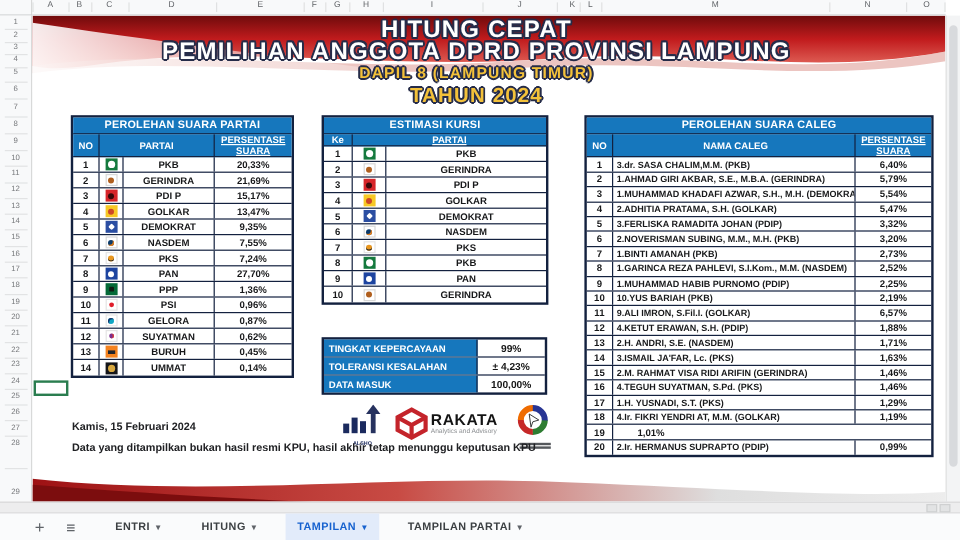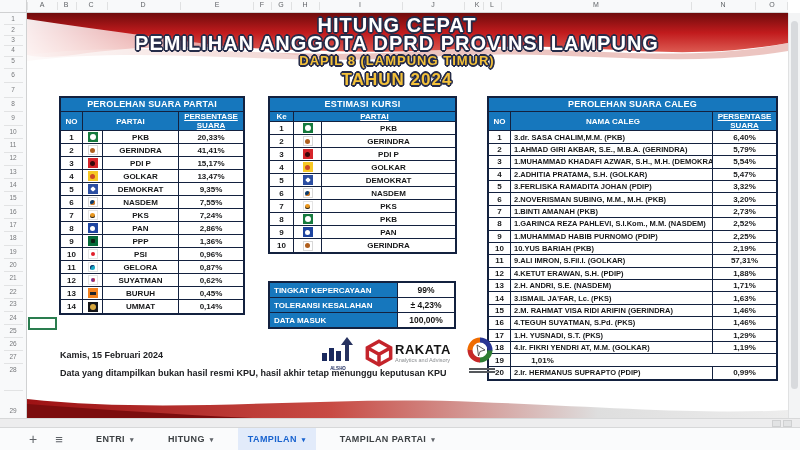--- a/index.html
+++ b/index.html
@@ -83,21 +83,21 @@
   
   #stats{left:241px;top:268px;width:188px;border:2px solid #13213f;position:absolute;box-sizing:border-box;}
   .stat-row{display:flex;border-bottom:1px solid #13213f;height:14px;}
   .stat-row:last-child{border-bottom:none;}
   .stat-label{width:128px;background:#1677bd;color:#fff;font-size:8px;font-weight:bold;
     display:flex;align-items:center;padding-left:4px;box-sizing:border-box;border-right:1px solid #13213f;}
   .stat-value{flex:1;display:flex;align-items:center;justify-content:center;font-size:8.5px;font-weight:bold;color:#141414;}
   
   #footer-date{position:absolute;left:33px;top:337px;font-size:9px;font-weight:800;color:#202124;}
   #footer-disclaimer{position:absolute;left:33px;top:355px;font-size:9px;font-weight:800;color:#202124;}
-  .logo{position:absolute;margin-left:36px;}
+  .logo{position:absolute;}
   #logo1{left:256px;top:324px;width:38px;height:34px;}
   #logo1 .cap{font-size:4.5px;color:#1b2a5e;font-weight:bold;text-align:center;margin-top:-1px;}
   #logo2-cube{left:302px;top:326px;}
   #logo2-text{left:332px;top:329px;}
   #logo2-text .t1{font-size:13px;font-weight:900;color:#141414;letter-spacing:.5px;}
   #logo2-text .t2{font-size:5.5px;color:#8a8d90;margin-top:0px;}
   #logo3{left:404px;top:324px;width:30px;height:34px;}
   .cap-bars{margin-top:1px;}
   .cap-bars div{height:2px;background:#55585c;margin:1px 2px;}
   
@@ -261,21 +261,21 @@
           <div class="pt-name">PKB</div>
           <div class="pt-pct">20,33%</div>
         </div>
 
         <div class="prow">
           <div class="pt-no">2</div>
           <div class="pt-ic">
             <div class="picon ic-gerindra"></div>
           </div>
           <div class="pt-name">GERINDRA</div>
-          <div class="pt-pct">41,41%</div>
+          <div class="pt-pct">21,69%</div>
         </div>
 
         <div class="prow">
           <div class="pt-no">3</div>
           <div class="pt-ic">
             <div class="picon ic-pdip"></div>
           </div>
           <div class="pt-name">PDI P</div>
           <div class="pt-pct">15,17%</div>
         </div>
@@ -315,21 +315,21 @@
           <div class="pt-name">PKS</div>
           <div class="pt-pct">7,24%</div>
         </div>
 
         <div class="prow">
           <div class="pt-no">8</div>
           <div class="pt-ic">
             <div class="picon ic-pan"></div>
           </div>
           <div class="pt-name">PAN</div>
-          <div class="pt-pct">2,86%</div>
+          <div class="pt-pct">27,70%</div>
         </div>
 
         <div class="prow">
           <div class="pt-no">9</div>
           <div class="pt-ic">
             <div class="picon ic-ppp"></div>
           </div>
           <div class="pt-name">PPP</div>
           <div class="pt-pct">1,36%</div>
         </div>
@@ -536,21 +536,21 @@
 
         <div class="prow">
           <div class="ct-no">10</div>
           <div class="ct-name">10.YUS BARIAH (PKB)</div>
           <div class="ct-pct">2,19%</div>
         </div>
 
         <div class="prow">
           <div class="ct-no">11</div>
           <div class="ct-name">9.ALI IMRON, S.Fil.I. (GOLKAR)</div>
-          <div class="ct-pct">57,31%</div>
+          <div class="ct-pct">6,57%</div>
         </div>
 
         <div class="prow">
           <div class="ct-no">12</div>
           <div class="ct-name">4.KETUT ERAWAN, S.H. (PDIP)</div>
           <div class="ct-pct">1,88%</div>
         </div>
 
         <div class="prow">
           <div class="ct-no">13</div>

